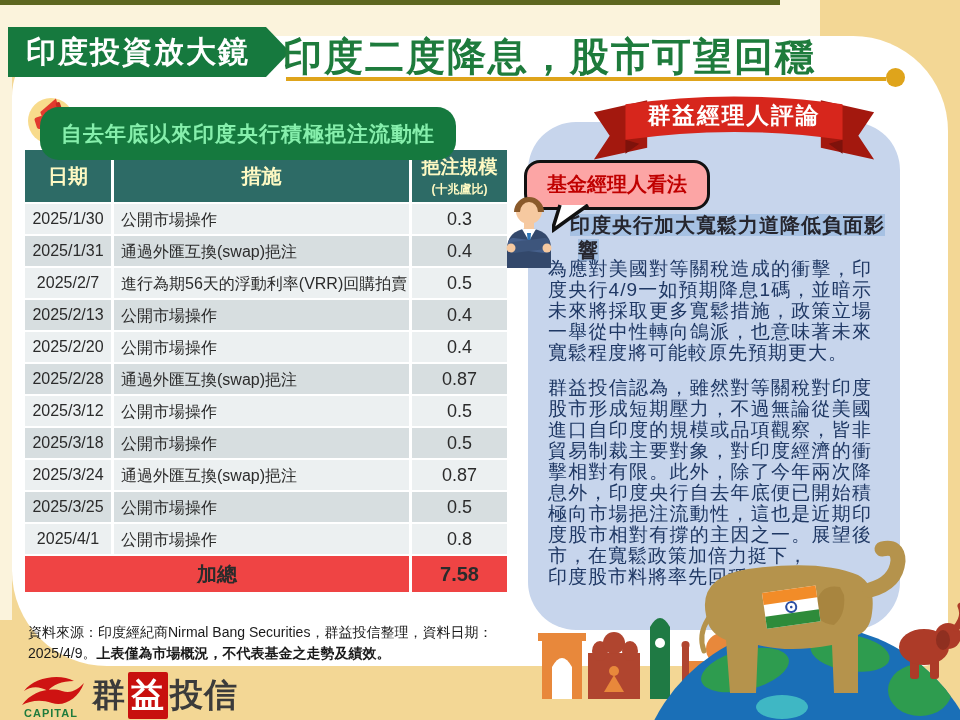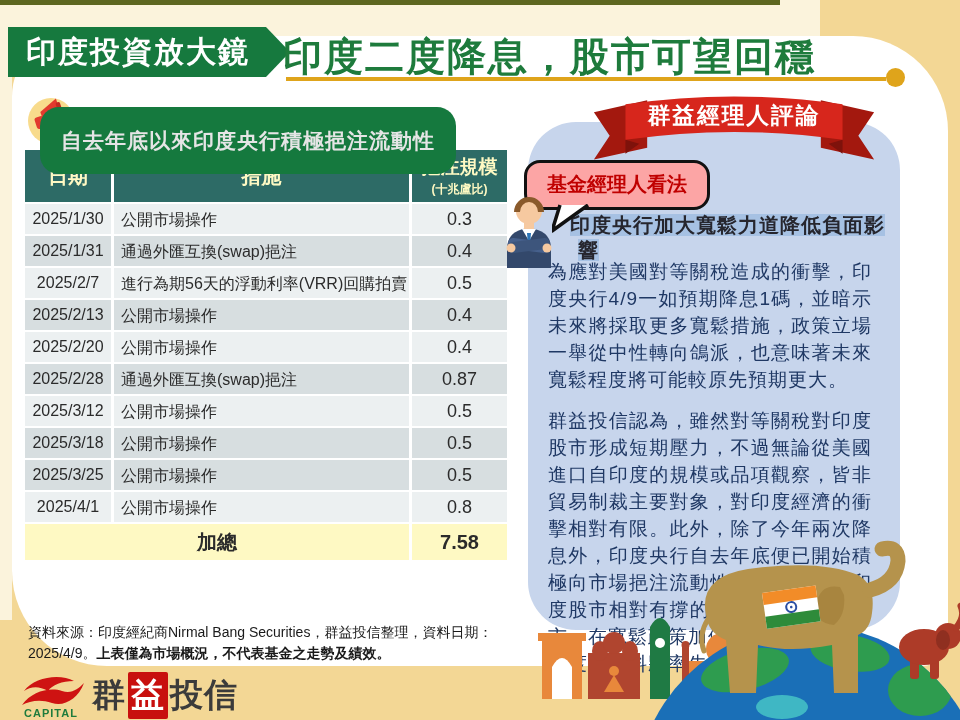--- a/index.html
+++ b/index.html
@@ -14,58 +14,58 @@
   .badge{position:absolute;left:8px;top:27px;height:50px;line-height:50px;background:#16793E;
          color:#fff;font-size:30px;font-weight:800;letter-spacing:2px;padding:0 40px 0 18px;
          clip-path:polygon(0 0,calc(100% - 24px) 0,100% 50%,calc(100% - 24px) 100%,0 100%);z-index:4;}
   .title{position:absolute;left:283px;top:30px;font-size:39px;font-weight:800;color:#1E7B3C;
          letter-spacing:2px;z-index:4;white-space:nowrap;}
   .title-line{position:absolute;left:286px;top:77px;width:600px;height:4px;background:#DFA41B;z-index:4;}
   .title-dot{position:absolute;left:886px;top:68px;width:19px;height:19px;border-radius:50%;background:#DFA41B;z-index:4;}
   
   .megaphone{position:absolute;left:24px;top:92px;z-index:4;}
   .pill{position:absolute;left:40px;top:107px;height:37px;line-height:37px;border-radius:19px;
-        background:#15793E;color:#e5e5e5;font-size:21px;font-weight:700;letter-spacing:1px;
-        padding:15px 21px;z-index:4;white-space:nowrap;}
+        background:#15793E;color:#86efac;font-size:21px;font-weight:700;letter-spacing:1px;
+        padding:8px 21px;z-index:4;white-space:nowrap;}
   .tablewrap{position:absolute;left:25px;top:148px;width:482px;z-index:3;}
   table.liq{border-collapse:separate;border-spacing:0 2px;width:482px;table-layout:fixed;}
   table.liq th,table.liq td{margin:0;}
   .c-date{width:86px;} .c-measure{width:298px;} .c-amount{width:98px;}
   th{background:#2D6B66;color:#fef9c3;font-weight:700;height:50px;text-align:center;vertical-align:middle;}
   th .main{font-size:19px;} th.h{font-size:20px;}
   th .unit{font-size:12px;font-weight:700;margin-top:1px;}
   .col2,.col3{border-left:3px solid #fff;}
   td{color:#2b2b2b;vertical-align:middle;}
   tr.dark td{background:#D7DEE0;} tr.light td{background:#ECF0F1;}
   td.td-date{font-size:16px;text-align:center;height:28px;}
   td.td-measure{font-size:16px;text-align:left;padding-left:7px;line-height:19px;}
   td.td-amount{font-size:18px;text-align:center;}
   tr.tall td{height:48px;}
-  tr.total td{background:#fef9c3;height:34px;font-weight:800;margin-left:32px;}
+  tr.total td{background:#ef4444;height:34px;font-weight:800;margin-left:32px;}
   td.total-label{text-align:center;font-size:20px;}
   td.total-val{text-align:center;font-size:20px;}
   .note{position:absolute;left:28px;top:622px;width:492px;font-size:14px;line-height:21px;
         color:#1a1a1a;z-index:4;}
   .note b{font-weight:800;}
   
   .panel{position:absolute;left:528px;top:122px;width:372px;height:508px;background:#C7D5EC;
          border-radius:48px;z-index:2;}
   .ribbon{position:absolute;left:586px;top:84px;z-index:5;}
   .bubble{position:absolute;left:524px;top:160px;width:186px;height:50px;box-sizing:border-box;
           background:#fca5a5;border:3.5px solid #111;border-radius:16px;z-index:5;
           text-align:center;line-height:42px;font-size:20px;font-weight:800;color:#C00000;}
   .bubble-tail{position:absolute;left:552px;top:204px;z-index:6;}
   .avatar{position:absolute;left:497px;top:188px;z-index:7;}
   .bullet{position:absolute;left:552px;top:213px;width:316px;z-index:3;
           font-size:20px;font-weight:800;color:#26262E;line-height:25px;letter-spacing:1px;
           padding-left:26px;text-indent:-26px;}
   .bullet .dot{margin-right:10px;color:#26262E;}
   .bullet .hl{background:#A6C1E3;}
   .paras{position:absolute;left:548px;top:258px;width:324px;z-index:3;color:#1F3864;}
-  .paras p{margin:0 0 14px 0;font-size:19px;line-height:27px;letter-spacing:1px;
+  .paras p{margin:0 0 14px 0;font-size:19px;line-height:21px;letter-spacing:1px;
            text-align:justify;white-space:pre-line;}
   
   .logo{position:absolute;left:20px;top:672px;z-index:4;display:flex;align-items:center;}
   .logo-mark{position:relative;width:66px;height:46px;}
   .logo-capital{position:absolute;left:4px;bottom:0;font-size:11px;font-weight:800;color:#1E7B3C;letter-spacing:1px;margin-top:16px;}
   .logo-name{font-size:33px;font-weight:800;color:#3B3B3B;margin-left:6px;letter-spacing:1px;display:flex;align-items:center;}
   .logo-name .yi{display:inline-block;background:#C8100E;color:#fff;padding:1px 3px;margin:0 2px;border-radius:2px;}
   .decor{position:absolute;left:520px;top:535px;z-index:5;}
 </style>
 </head>
@@ -146,20 +146,25 @@
     </tr>
           <tr class="light">
       <td class="td-date">2025/3/12</td>
       <td class="td-measure col2">公開市場操作</td>
       <td class="td-amount col3">0.5</td>
     </tr>
           <tr class="dark">
       <td class="td-date">2025/3/18</td>
       <td class="td-measure col2">公開市場操作</td>
       <td class="td-amount col3">0.5</td>
+    </tr>
+          <tr class="light">
+      <td class="td-date">2025/3/24</td>
+      <td class="td-measure col2">通過外匯互換(swap)挹注</td>
+      <td class="td-amount col3">0.87</td>
     </tr>
           <tr class="dark">
       <td class="td-date">2025/3/25</td>
       <td class="td-measure col2">公開市場操作</td>
       <td class="td-amount col3">0.5</td>
     </tr>
           <tr class="light">
       <td class="td-date">2025/4/1</td>
       <td class="td-measure col2">公開市場操作</td>
       <td class="td-amount col3">0.8</td>

